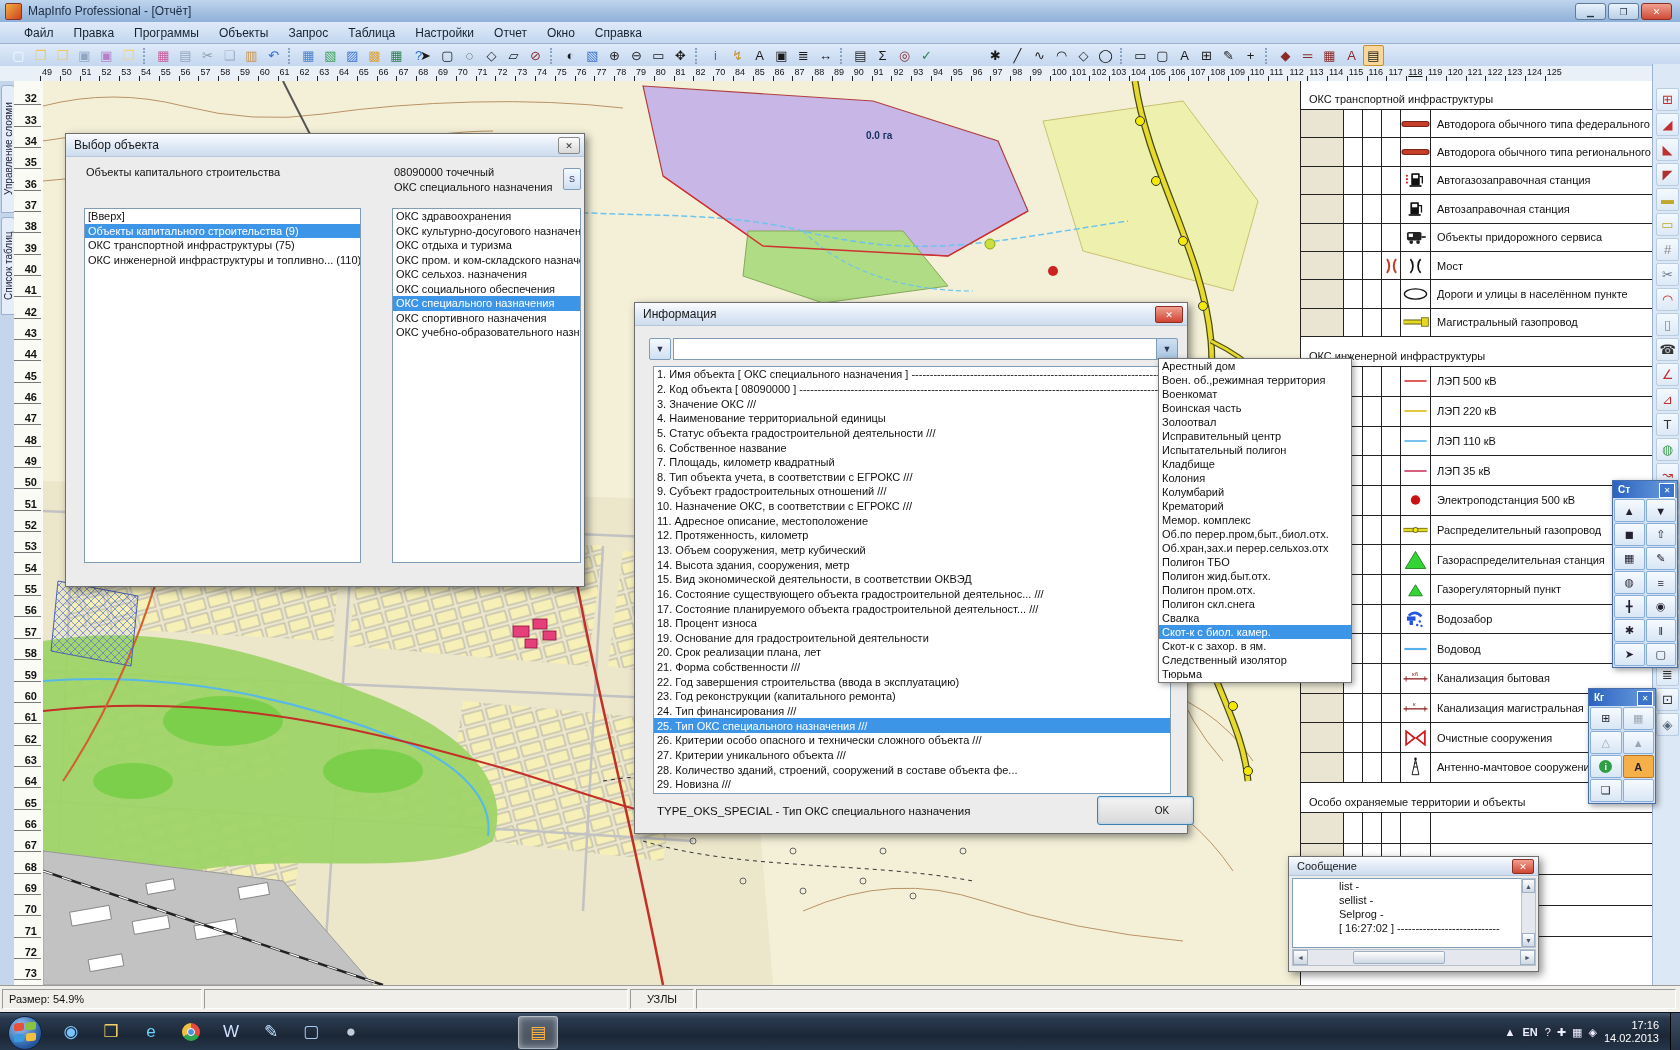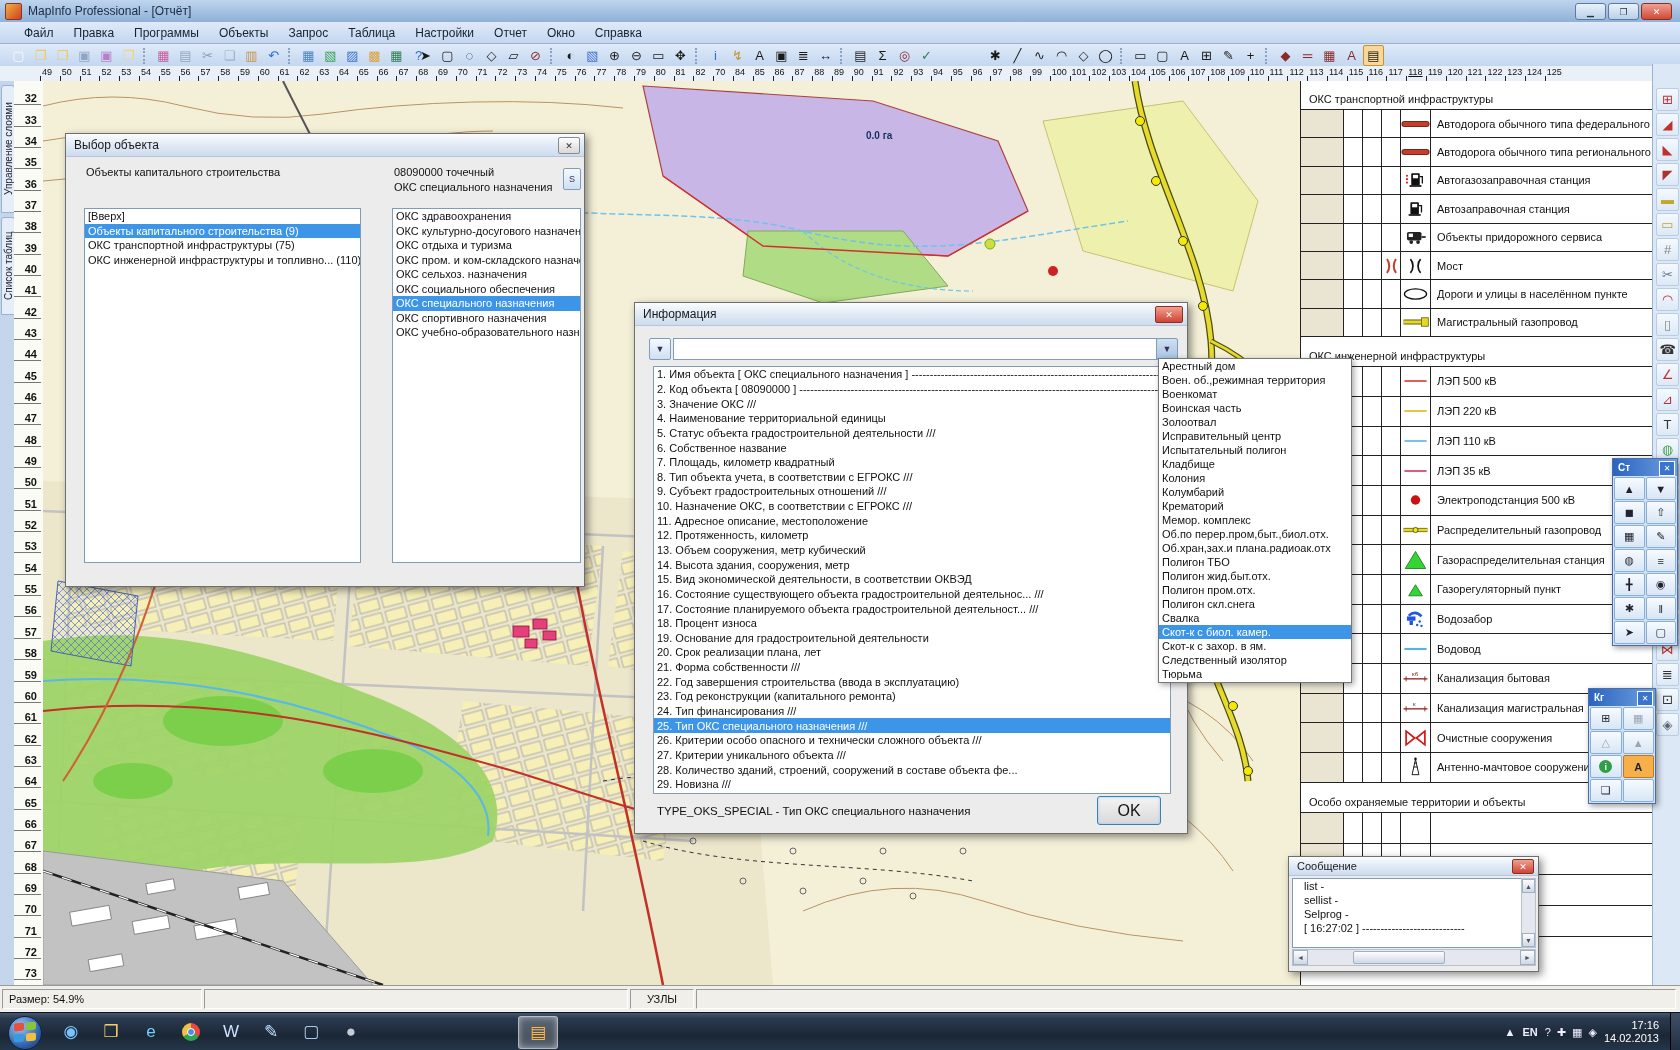--- a/index.html
+++ b/index.html
@@ -62,38 +62,38 @@
   .dlgclose{position:absolute;right:4px;top:3px;width:20px;height:15px;border:1px solid #8a8a8a;border-radius:2px;
     background:linear-gradient(180deg,#fdfdfd,#d8d8d8);color:#333;font-size:9px;display:flex;align-items:center;justify-content:center;}
   .dlgclose.red{background:linear-gradient(180deg,#f0a090,#cf4434);border-color:#8c2f22;color:#fff;width:26px;}
   .listbox{position:absolute;background:#fff;border:1px solid #7f9db9;overflow:hidden;}
   .litem{font-size:11px;color:#111;white-space:nowrap;overflow:hidden;padding-left:3px;display:flex;align-items:center;}
   .litem.sel{background:#3d95e8;color:#fff;}
   .dlabel{position:absolute;font-size:11px;color:#111;white-space:nowrap;}
   .combobtn{position:absolute;width:20px;height:20px;border:1px solid #7f9db9;border-radius:2px;
     background:linear-gradient(180deg,#f4f9ff,#cfe0f2);display:flex;align-items:center;justify-content:center;font-size:9px;color:#335;}
   .okbtn{position:absolute;border:1px solid #3c7fb1;border-radius:3px;background:linear-gradient(180deg,#f4f4f4,#d9d9d9);
-    font-size:16px;color:#111;display:flex;align-items:center;justify-content:center;box-shadow:inset 0 0 3px #9cc9ee;}
+    font-size:10px;color:#111;display:flex;align-items:center;justify-content:center;box-shadow:inset 0 0 3px #9cc9ee;padding-left:33px;}
   #dropdown-popup{background:#fff;border:1px solid #777;box-shadow:2px 2px 6px rgba(0,0,0,.35);overflow:hidden;}
   
   .palette{border:1px solid #4a6ea8;background:#cfe0f4;box-shadow:2px 2px 6px rgba(0,0,0,.4);}
   .paltitle{height:17px;background:linear-gradient(90deg,#2a64c0,#6fa0e0);color:#fff;font-size:10px;font-weight:bold;
     display:flex;align-items:center;padding-left:5px;position:relative;}
   .palclose{position:absolute;right:2px;top:2px;width:14px;height:13px;background:#3a74cc;border:1px solid #fff;
     color:#fff;font-size:8px;display:flex;align-items:center;justify-content:center;}
   .palgrid{display:grid;grid-template-columns:1fr 1fr;gap:1px;padding:1px;}
   .palbtn{height:21px;border:1px solid #8ab0d8;border-radius:2px;background:linear-gradient(180deg,#f6fafe,#d8e6f5);
     display:flex;align-items:center;justify-content:center;font-size:11px;color:#223;}
   .palbtn.orange{background:#f5b04a;border-color:#c07820;font-weight:bold;}
   .palbtn.grayed{color:#9aa6b4;}
   .infodot{width:13px;height:13px;border-radius:50%;background:#2f9e44;color:#fff;font-size:9px;font-weight:bold;
     display:flex;align-items:center;justify-content:center;}
   
   #message-window{background:#ececec;}
-  .msgline{font-size:11px;color:#111;padding-left:11px;height:14px;line-height:14px;white-space:nowrap;}
+  .msgline{font-size:11px;color:#111;padding-left:11px;height:14px;line-height:14px;white-space:nowrap;margin-left:35px;}
   .scroll{background:#e4e8ee;border:1px solid #b8c2cf;}
   .scrollthumb{background:linear-gradient(180deg,#fdfdfd,#cfd8e4);border:1px solid #9fb0c4;border-radius:2px;}
   .scrollarrow{background:linear-gradient(180deg,#fdfdfd,#cfd8e4);border:1px solid #9fb0c4;font-size:7px;color:#456;
     display:flex;align-items:center;justify-content:center;}
   
   #statusbar{left:0;top:985px;width:1680px;height:27px;background:#f0efe9;border-top:1px solid #9a9a9a;}
   .sbcell{position:absolute;top:3px;height:20px;border:1px solid;border-color:#9a9a9a #fff #fff #9a9a9a;
     font-size:11px;color:#111;display:flex;align-items:center;padding-left:6px;box-sizing:border-box;}
   
   #taskbar{left:0;top:1012px;width:1680px;height:38px;
@@ -981,33 +981,33 @@
       <div class="litem" style="height: 14px;">Воинская часть</div>
       <div class="litem" style="height: 14px;">Золоотвал</div>
       <div class="litem" style="height: 14px;">Исправительный центр</div>
       <div class="litem" style="height: 14px;">Испытательный полигон</div>
       <div class="litem" style="height: 14px;">Кладбище</div>
       <div class="litem" style="height: 14px;">Колония</div>
       <div class="litem" style="height: 14px;">Колумбарий</div>
       <div class="litem" style="height: 14px;">Крематорий</div>
       <div class="litem" style="height: 14px;">Мемор. комплекс</div>
       <div class="litem" style="height: 14px;">Об.по перер.пром,быт.,биол.отх.</div>
-      <div class="litem" style="height: 14px;">Об.хран,зах.и плана.радиоак.отх</div>
+      <div class="litem" style="height: 14px;">Об.хран,зах.и перер.сельхоз.отх</div>
       <div class="litem" style="height: 14px;">Полигон ТБО</div>
       <div class="litem" style="height: 14px;">Полигон жид.быт.отх.</div>
       <div class="litem" style="height: 14px;">Полигон пром.отх.</div>
       <div class="litem" style="height: 14px;">Полигон скл.снега</div>
       <div class="litem" style="height: 14px;">Свалка</div>
       <div class="litem sel" style="height: 14px;">Скот-к с биол. камер.</div>
       <div class="litem" style="height: 14px;">Скот-к с захор. в ям.</div>
       <div class="litem" style="height: 14px;">Следственный изолятор</div>
       <div class="litem" style="height: 14px;">Тюрьма</div>
     </div>
 
-  <div class="abs palette" id="palette-st" style="left:1612px;top:458px;width:64px;z-index:25">
+  <div class="abs palette" id="palette-st" style="left:1612px;top:480px;width:64px;z-index:25">
     <div class="paltitle">
       <span>Ст</span>
       <div class="palclose">✕</div>
     </div>
     <div class="palgrid" id="st-grid">
         <div class="palbtn">▲</div>
         <div class="palbtn">▼</div>
         <div class="palbtn">◼</div>
         <div class="palbtn">⇧</div>
         <div class="palbtn">▦</div>

